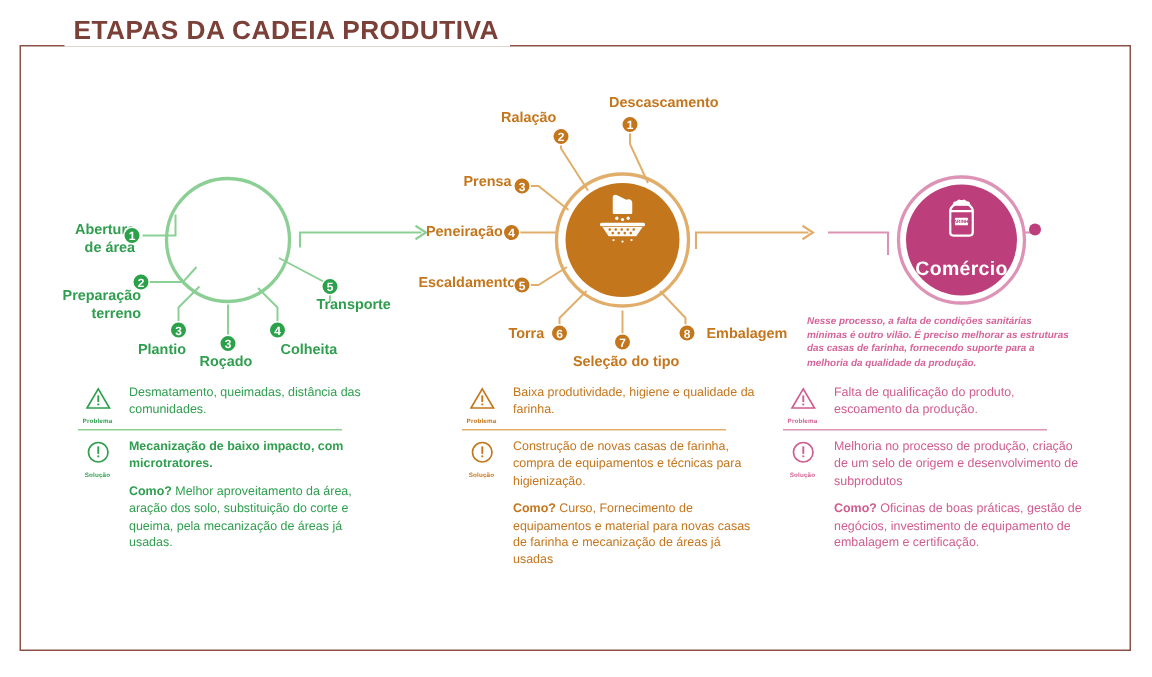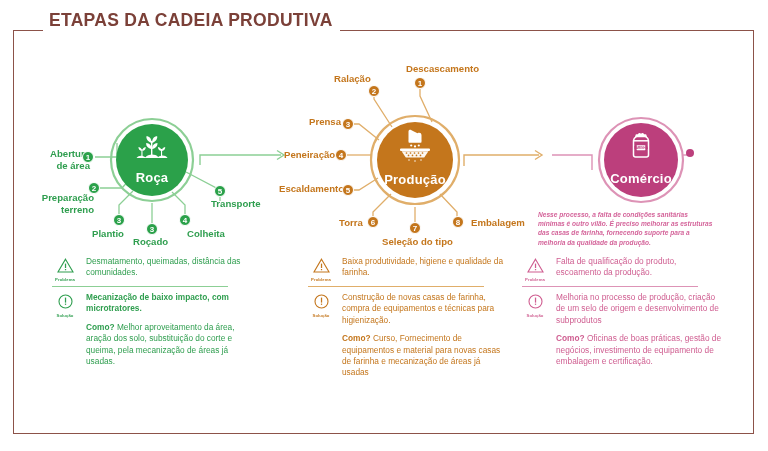--- a/index.html
+++ b/index.html
@@ -79,40 +79,20 @@
     <path d="M535 150.5 L542 155 L535 159.5" fill="none" stroke="#e0ae6a" stroke-width="1.4"></path>
 
     <path d="M552 155 L592 155 L592 170" fill="none" stroke="#dd93b6" stroke-width="1.4"></path>
 
     <circle cx="641" cy="160" r="42" fill="none" stroke="#dd93b6" stroke-width="2.2"></circle>
 
     <path d="M683 155 L689 155" fill="none" stroke="#dd93b6" stroke-width="1.4"></path>
     <circle cx="690" cy="153" r="4" fill="#bc3f7c"></circle>
   </svg>
 
-  <div class="hub" style="left:116px;top:124px;width:72px;height:72px;background:#2ba14a;">
-    <svg width="34" height="26" viewBox="0 0 34 26" style="top:10px;">
-      <g fill="#ffffff">
-        <path d="M16.5 22 L16.5 8"></path>
-        <rect x="16" y="7" width="1.4" height="15"></rect>
-        <path d="M16.6 9 C13 8 11 5 11.4 2.3 C14.6 2.3 16.6 5 16.6 9 Z"></path>
-        <path d="M17 9 C20.6 8 22.6 5 22.2 2.3 C19 2.3 17 5 17 9 Z"></path>
-        <path d="M16.6 15 C12.8 14.4 10.8 11.6 11.2 9 C14.4 9.2 16.6 11.4 16.6 15 Z"></path>
-        <path d="M17 15 C20.8 14.4 22.8 11.6 22.4 9 C19.2 9.2 17 11.4 17 15 Z"></path>
-        <rect x="6.4" y="15" width="1.1" height="7"></rect>
-        <path d="M6.9 17 C4.4 16.6 3.2 14.8 3.5 13 C5.6 13.2 6.9 14.8 6.9 17 Z"></path>
-        <path d="M7.3 17 C9.8 16.6 11 14.8 10.7 13 C8.6 13.2 7.3 14.8 7.3 17 Z"></path>
-        <rect x="26" y="15" width="1.1" height="7"></rect>
-        <path d="M26.4 17 C23.9 16.6 22.7 14.8 23 13 C25.1 13.2 26.4 14.8 26.4 17 Z"></path>
-        <path d="M26.8 17 C29.3 16.6 30.5 14.8 30.2 13 C28.1 13.2 26.8 14.8 26.8 17 Z"></path>
-        <path d="M1.5 24 C4 20.5 8 21.5 10.5 23.2 C13 20 20 19.4 23.2 23 C25.8 21.2 30 20.6 32.6 24 Z"></path>
-      </g>
-    </svg>
-    <span class="hublabel">Roça</span>
-  </div>
 
   <div class="nd r" style="left:38px;top:148px;width:52px;color:#2f9e4f;">Abertura<br>de área</div>
   <div class="badge" style="left:82px;top:151px;background:#2ba14a;">1</div>
 
   <div class="nd r" style="left:36px;top:192px;width:58px;color:#2f9e4f;">Preparação<br>terreno</div>
   <div class="badge" style="left:88px;top:182px;background:#2ba14a;">2</div>
 
   <div class="nd" style="left:92px;top:228px;color:#2f9e4f;text-align:right;">Plantio</div>
   <div class="badge" style="left:113px;top:214px;background:#2ba14a;">3</div>
 
@@ -146,21 +126,20 @@
           <circle cx="17.5" cy="26.4" r="0.85"></circle>
         <circle cx="21.5" cy="26.4" r="0.85"></circle>
           <circle cx="25.5" cy="26.4" r="0.85"></circle>
       </g>
       <g fill="#ffffff">
         <circle cx="14" cy="31" r="0.75"></circle>
           <circle cx="20" cy="32" r="0.75"></circle>
           <circle cx="26" cy="31" r="0.75"></circle>
       </g>
     </svg>
-    <span class="hublabel">Produção</span>
   </div>
 
   <div class="nd" style="left:406px;top:63px;color:#c4761c;">Descascamento</div>
   <div class="badge" style="left:414px;top:77px;background:#c4761c;">1</div>
 
   <div class="nd" style="left:334px;top:73px;color:#c4761c;">Ralação</div>
   <div class="badge" style="left:368px;top:85px;background:#c4761c;">2</div>
 
   <div class="nd" style="left:309px;top:116px;color:#c4761c;">Prensa</div>
   <div class="badge" style="left:342px;top:118px;background:#c4761c;">3</div>

